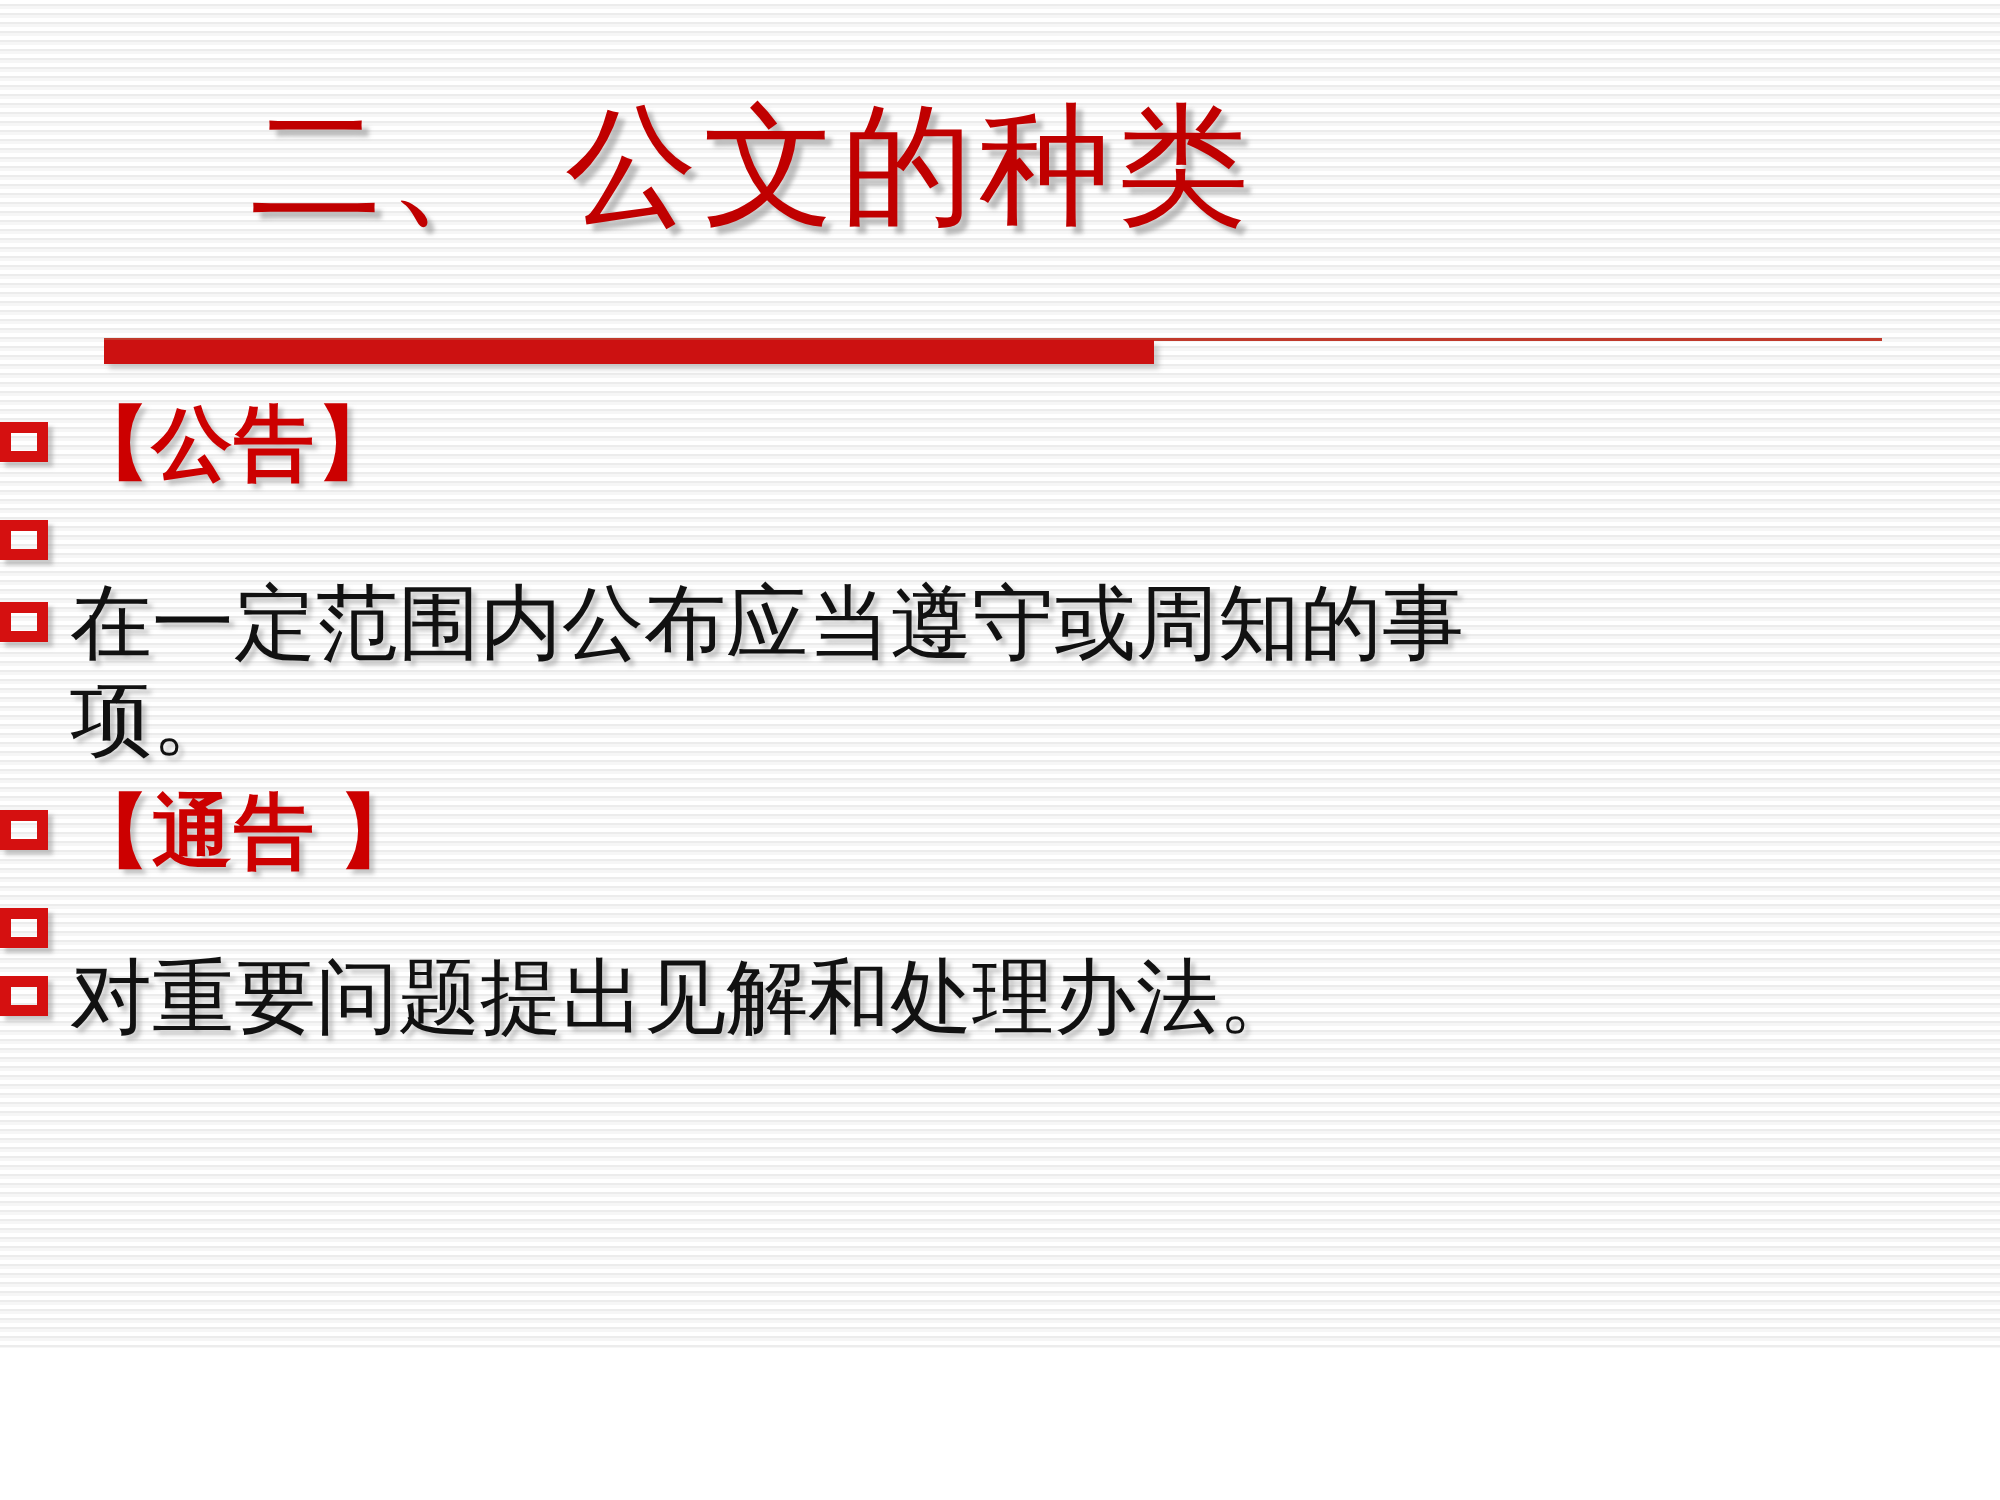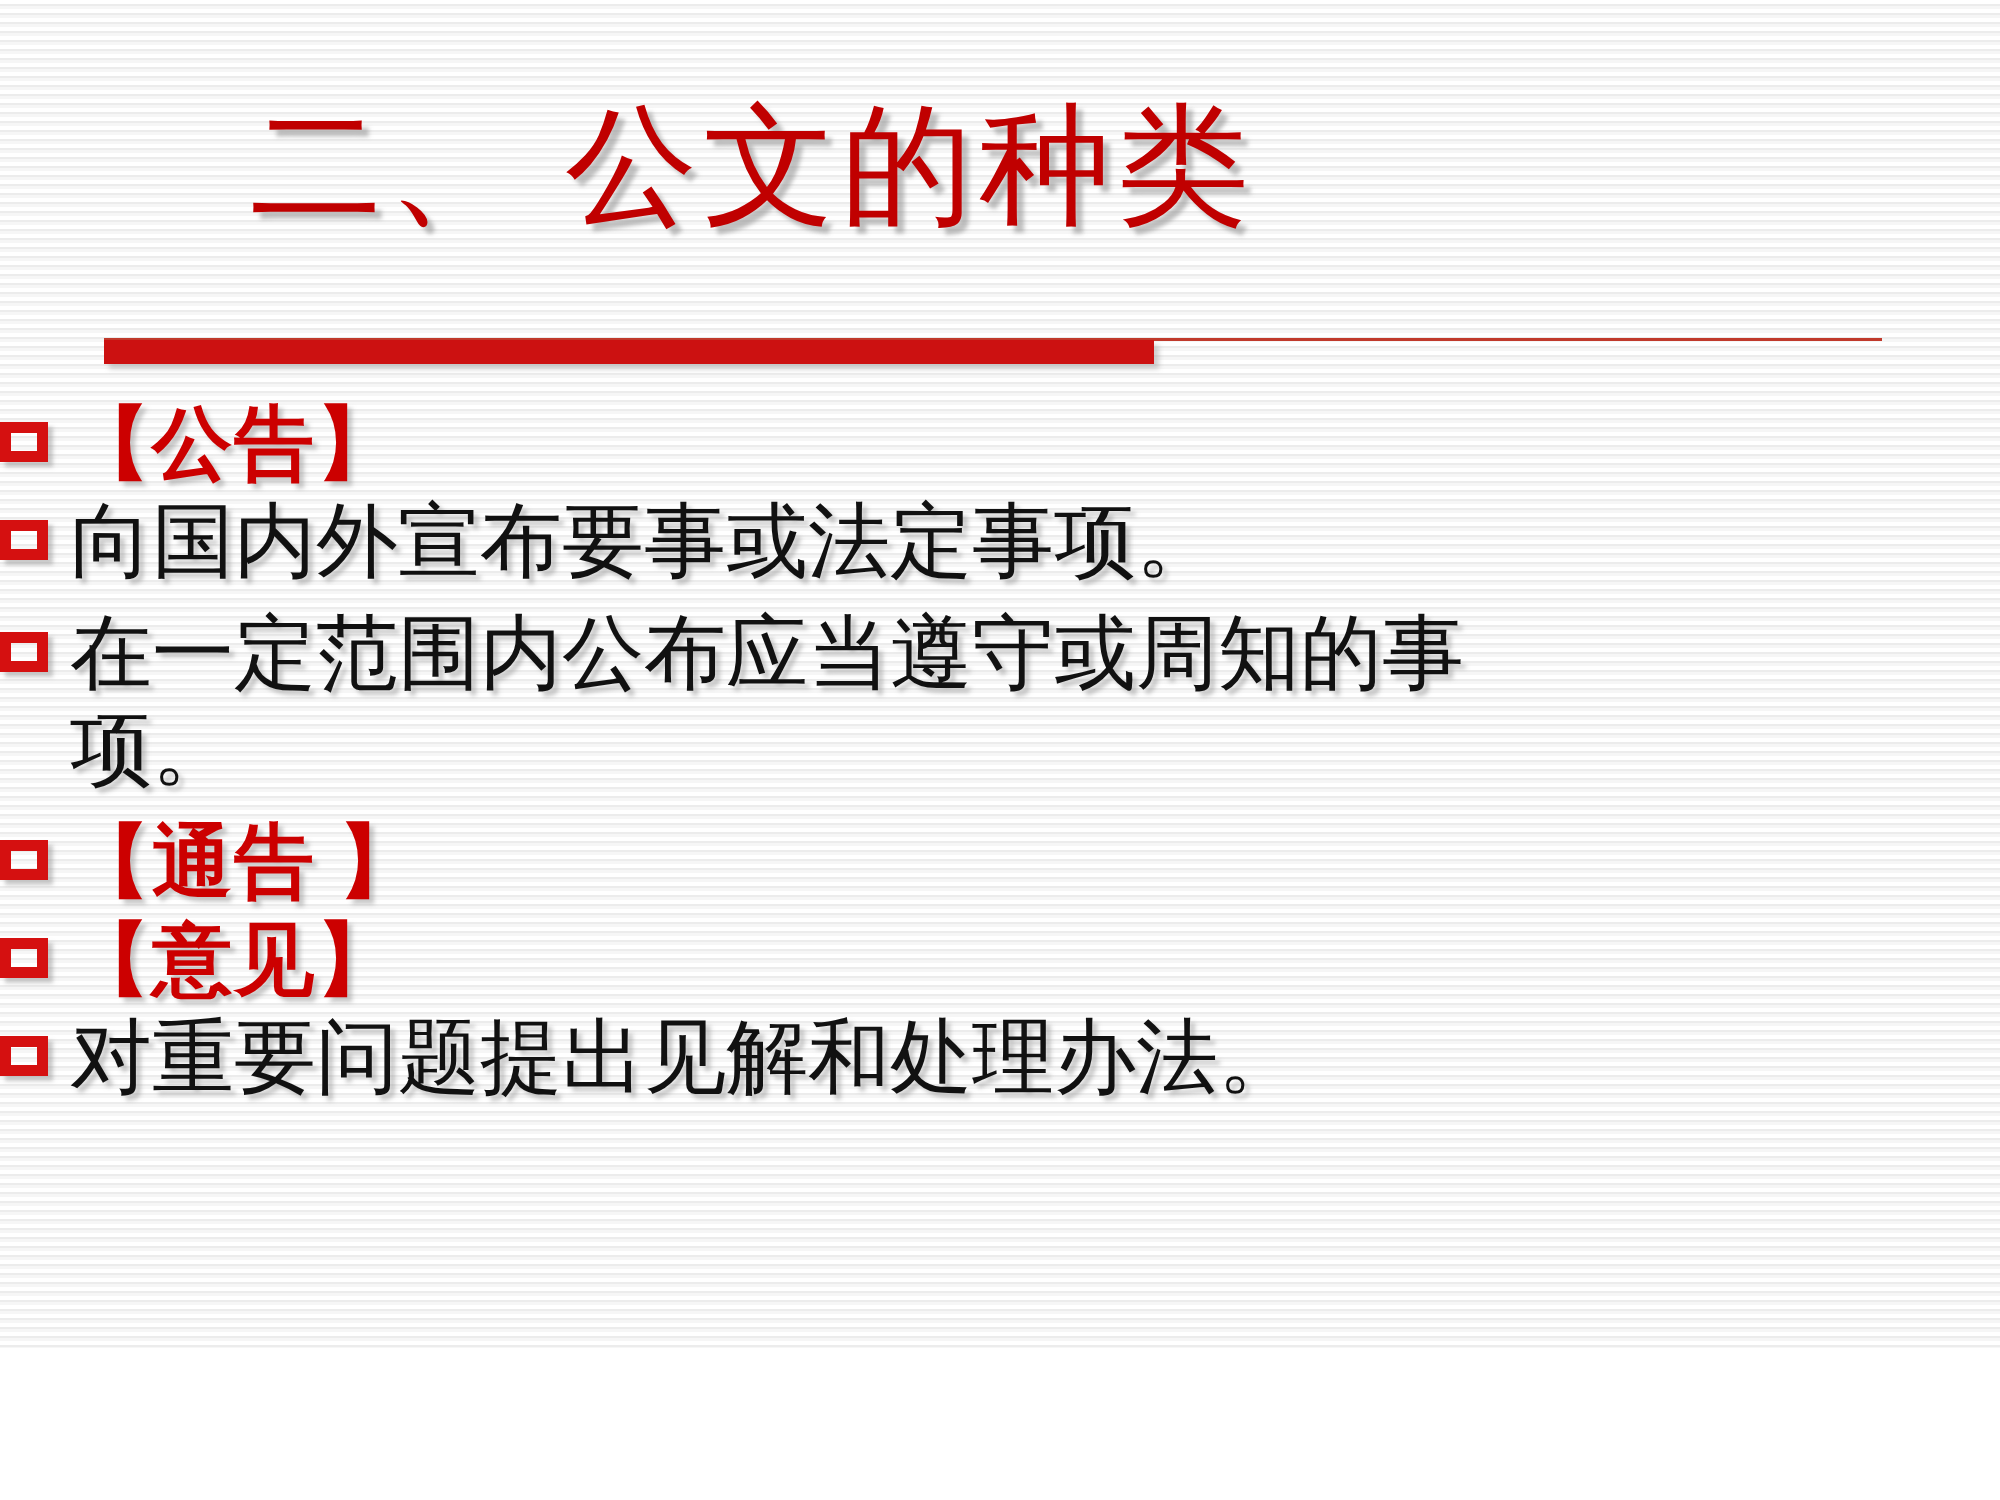--- a/index.html
+++ b/index.html
@@ -140,36 +140,34 @@
 
   <div class="bullet-list">
 
     <div class="bullet-row row-heading">
       <span class="bullet-marker"></span>
       <span class="bullet-text heading">【公告】</span>
     </div>
 
     <div class="bullet-row row-body">
       <span class="bullet-marker"></span>
-      <span class="bullet-text">向国内外宣布要事或法定事项。</span>
     </div>
 
     <div class="bullet-row row-body">
       <span class="bullet-marker"></span>
       <span class="bullet-text">在一定范围内公布应当遵守或周知的事项。</span>
     </div>
 
     <div class="bullet-row row-heading">
       <span class="bullet-marker"></span>
       <span class="bullet-text heading">【通告 】</span>
     </div>
 
     <div class="bullet-row row-heading">
       <span class="bullet-marker"></span>
-      <span class="bullet-text heading">【意见】</span>
     </div>
 
     <div class="bullet-row row-body">
       <span class="bullet-marker"></span>
       <span class="bullet-text">对重要问题提出见解和处理办法。</span>
     </div>
 
   </div>
 
   <div class="rule-bottom"></div>

